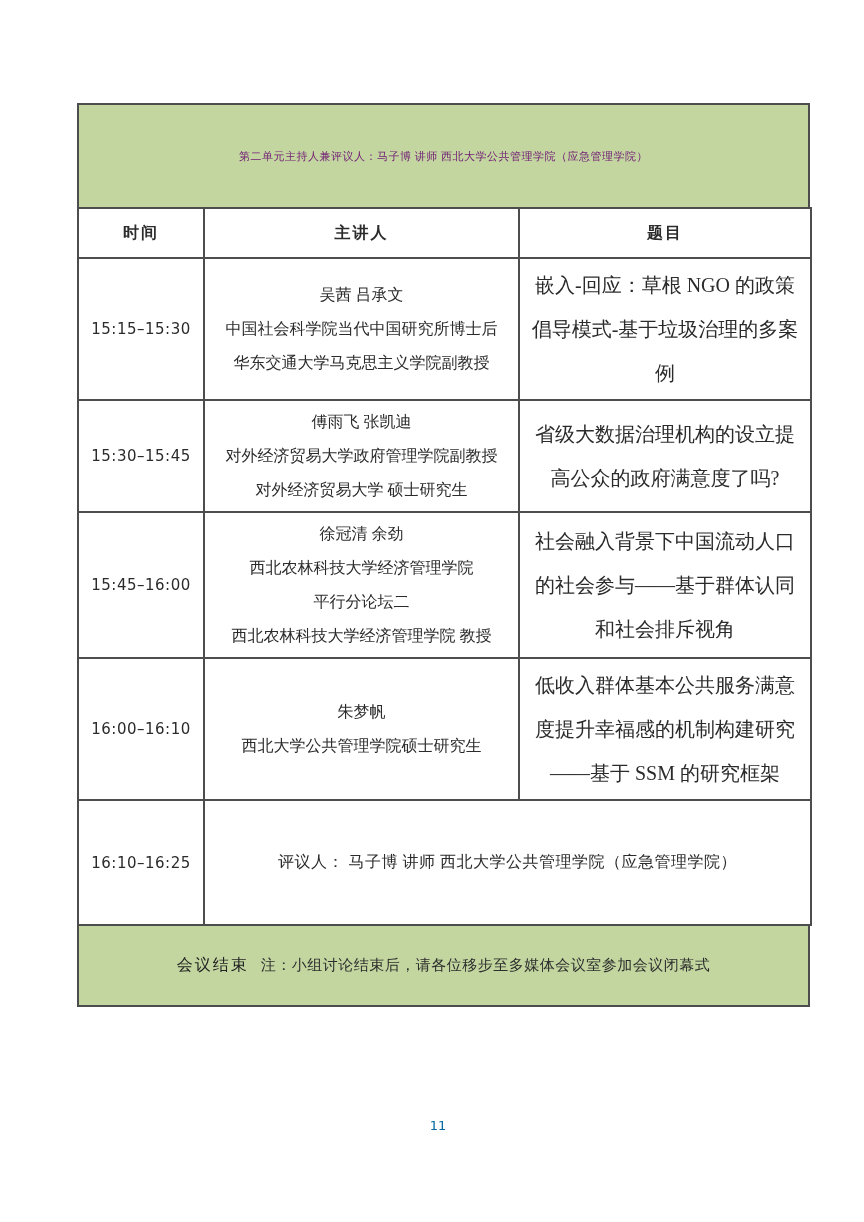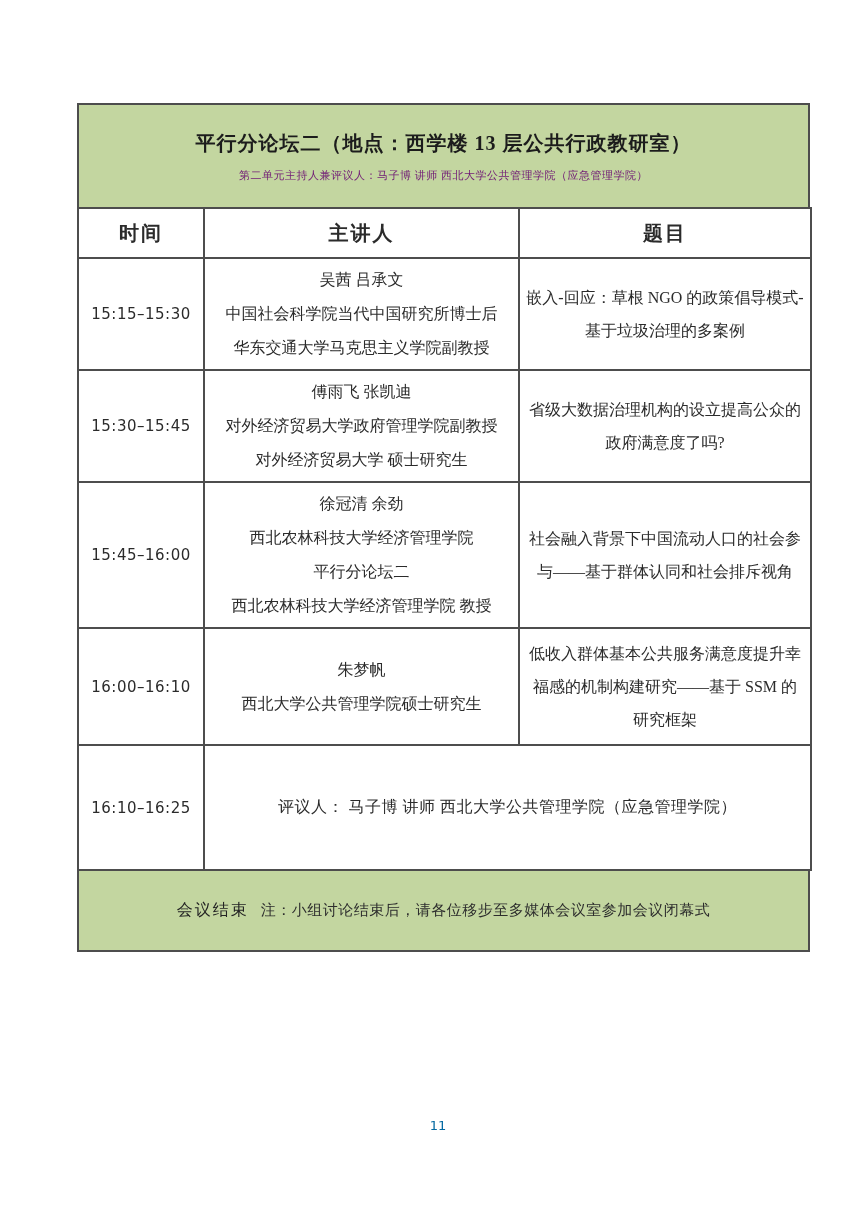--- a/index.html
+++ b/index.html
@@ -23,33 +23,33 @@
     border-collapse:collapse; width:733px; margin-top:-2px; table-layout:fixed;
   }
   table.sched td {
     border:2px solid #4d4d4d; text-align:center; vertical-align:middle;
     color:#2b2b2b; box-sizing:border-box; padding:4px 6px;
   }
   .col-time  { width:126px; }
   .col-spk   { width:315px; }
   .col-topic { width:292px; }
 
-  tr.hdr td { height:50px; font-weight:bold; font-size:20px; letter-spacing:2px; }
+  tr.hdr td { height:50px; font-weight:bold; font-size:16px; letter-spacing:2px; }
   tr.r1 td, tr.r2 td { height:101px; }
   tr.r3 td { height:133px; }
   tr.r4 td { height:117px; }
   tr.r5 td { height:125px; }
 
   .time-cell {
     font-family:"DejaVu Sans","Liberation Sans",sans-serif;
     font-size:15px; color:#3d3d3d; letter-spacing:0.5px;
   }
   .speaker-cell { font-size:16px; }
   .speaker-line { line-height:34px; }
-  .topic-cell { font-size:16px; line-height:33px; padding:0 16px; }
+  .topic-cell { font-size:20px; line-height:44px; padding:0 16px; }
   .merged-cell { font-size:16px; letter-spacing:0.5px; }
 
   .foot-block {
     margin-top:-2px; height:83px; display:flex; 
     align-items:center; justify-content:center; gap:12px;
   }
   .foot-line1 { font-size:16px; color:#232323; letter-spacing:2px; }
   .foot-line2 { font-size:15px; color:#2d2d2d; letter-spacing:0.5px; }
 
   .page-num {
@@ -58,21 +58,20 @@
     font-family:"DejaVu Sans","Liberation Sans",sans-serif;
   }
 </style>
 </head>
 <body>
 
 <div class="sheet">
   <div class="doc">
 
     <div class="block-green head-block">
-      <div class="title">平行分论坛二（地点：西学楼 13 层公共行政教研室）</div>
       <div class="subtitle">第二单元主持人兼评议人：马子博 讲师 西北大学公共管理学院（应急管理学院）</div>
     </div>
 
     <table class="sched">
       <colgroup>
         <col class="col-time">
           <col class="col-spk">
           <col class="col-topic">
       </colgroup>
       <tbody>

